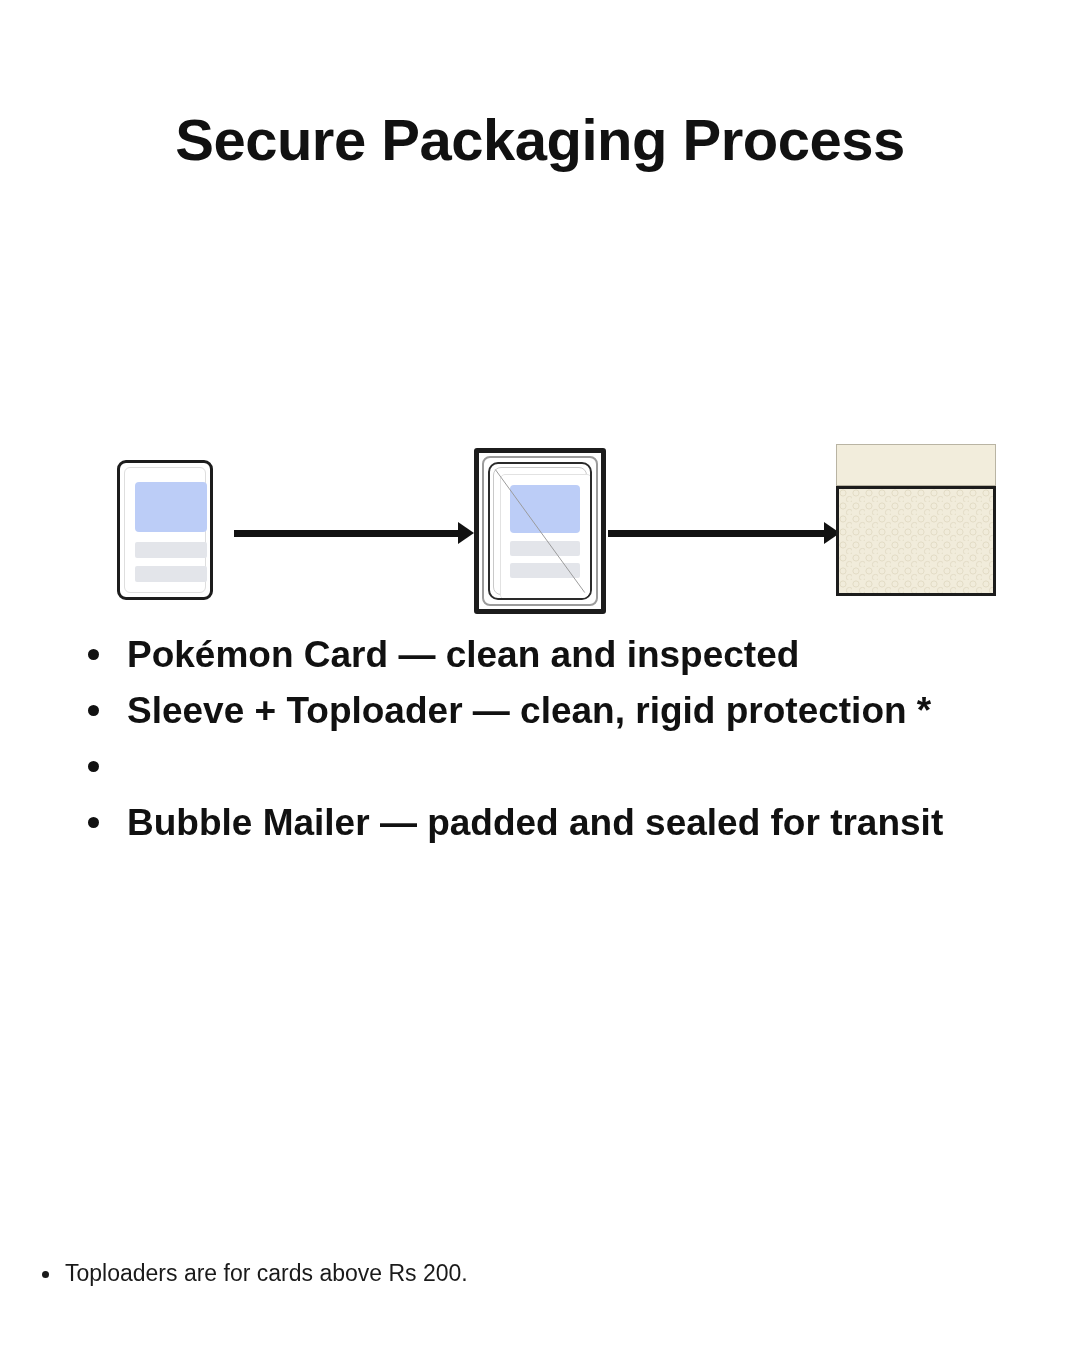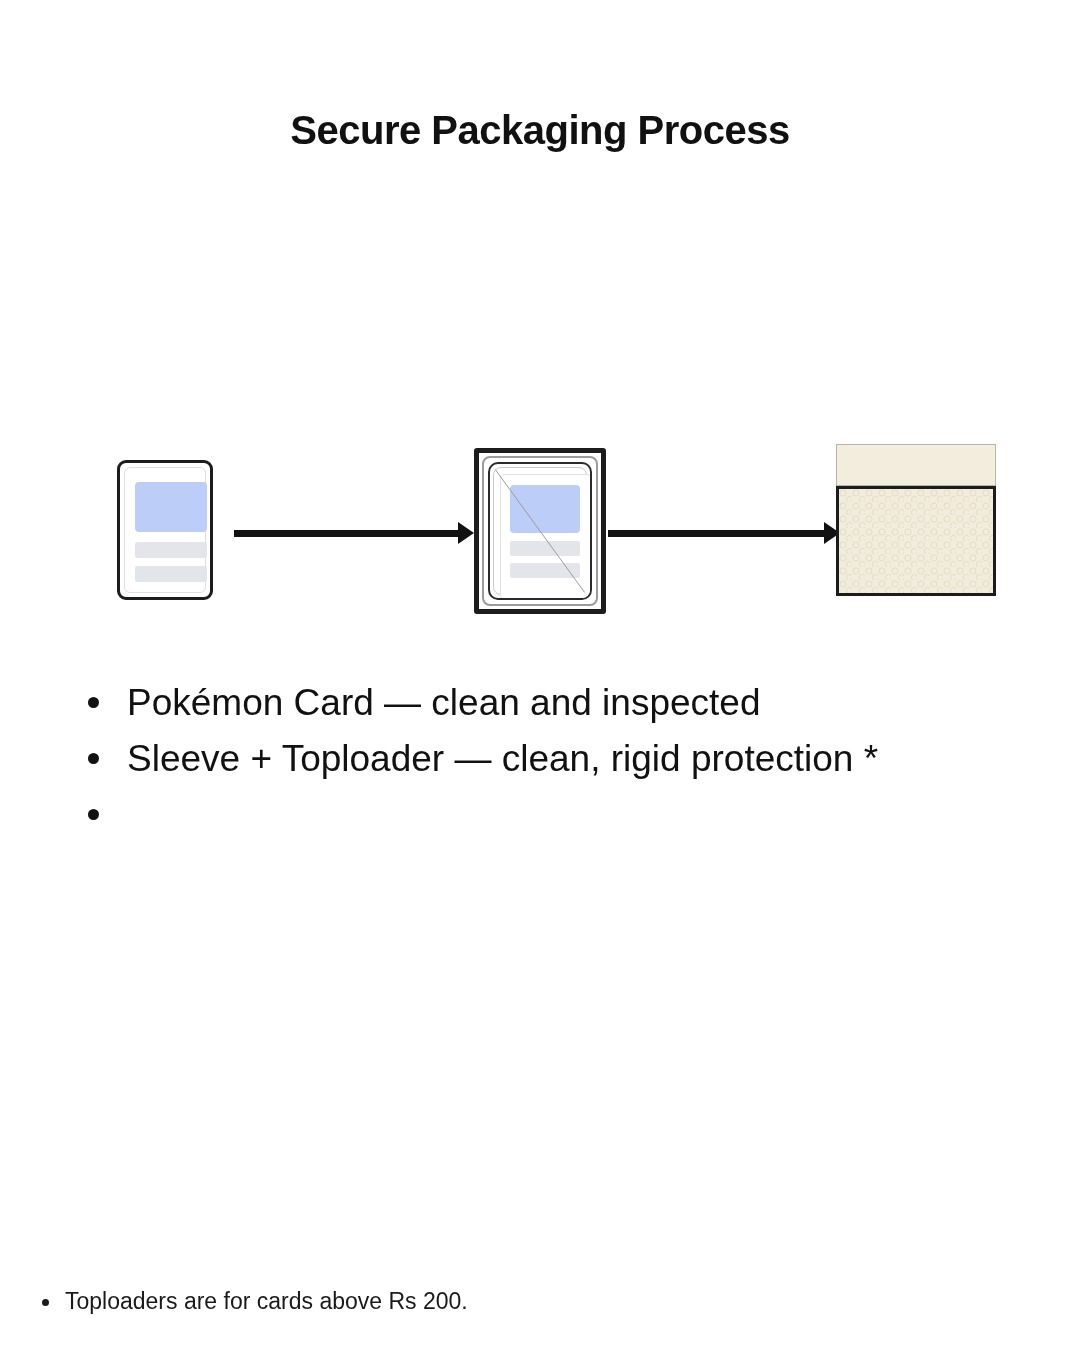--- a/index.html
+++ b/index.html
@@ -17,21 +17,21 @@
     -webkit-font-smoothing: antialiased;
   }
 
   
   .title {
     position: absolute;
     left: 0;
     top: 108px;
     width: 1080px;
     text-align: center;
-    font-size: 40px;
+    font-size: 58px;
     font-weight: 700;
     letter-spacing: -0.5px;
     color: #111111;
     line-height: 1.1;
   }
 
   
   .card-shell {
     position: absolute;
     box-sizing: border-box;
@@ -182,22 +182,23 @@
   }
   #arrow1-line { left: 234px; width: 228px; }
   #arrow1-head { left: 458px; }
   #arrow2-line { left: 608px; width: 220px; }
   #arrow2-head { left: 824px; }
 
   
   .bullets {
     position: absolute;
     left: 88px;
-    top: 680px;
+    top: 632px;
     width: 960px;
+    font-weight: bold;
   }
   .bullet-row {
     display: flex;
     align-items: flex-start;
     height: 56px;
   }
   .bullet-dot {
     width: 11px;
     height: 11px;
     border-radius: 50%;
@@ -210,21 +211,21 @@
     font-size: 37px;
     line-height: 46px;
     color: #111111;
     white-space: nowrap;
   }
 
   
   .footnote {
     position: absolute;
     left: 42px;
-    top: 1286px;
+    top: 1258px;
     display: flex;
     align-items: flex-start;
   }
   .footnote-dot {
     width: 7px;
     height: 7px;
     border-radius: 50%;
     background: #1a1a1a;
     margin-top: 13px;
     margin-right: 16px;
@@ -298,18 +299,22 @@
     <span class="bullet-dot"></span>
     <span class="bullet-text">Pokémon Card — clean and inspected</span>
   </div>
   <div class="bullet-row">
     <span class="bullet-dot"></span>
     <span class="bullet-text">Sleeve + Toploader — clean, rigid protection *</span>
   </div>
   <div class="bullet-row">
     <span class="bullet-dot"></span>
   </div>
+  <div class="bullet-row">
+    <span class="bullet-dot"></span>
+    <span class="bullet-text">Bubble Mailer — padded and sealed for transit</span>
+  </div>
 </div>
 
 <div class="footnote">
   <span class="footnote-dot"></span>
   <span class="footnote-text">Toploaders are for cards above Rs 200.</span>
 </div>
 
 </body></html>

